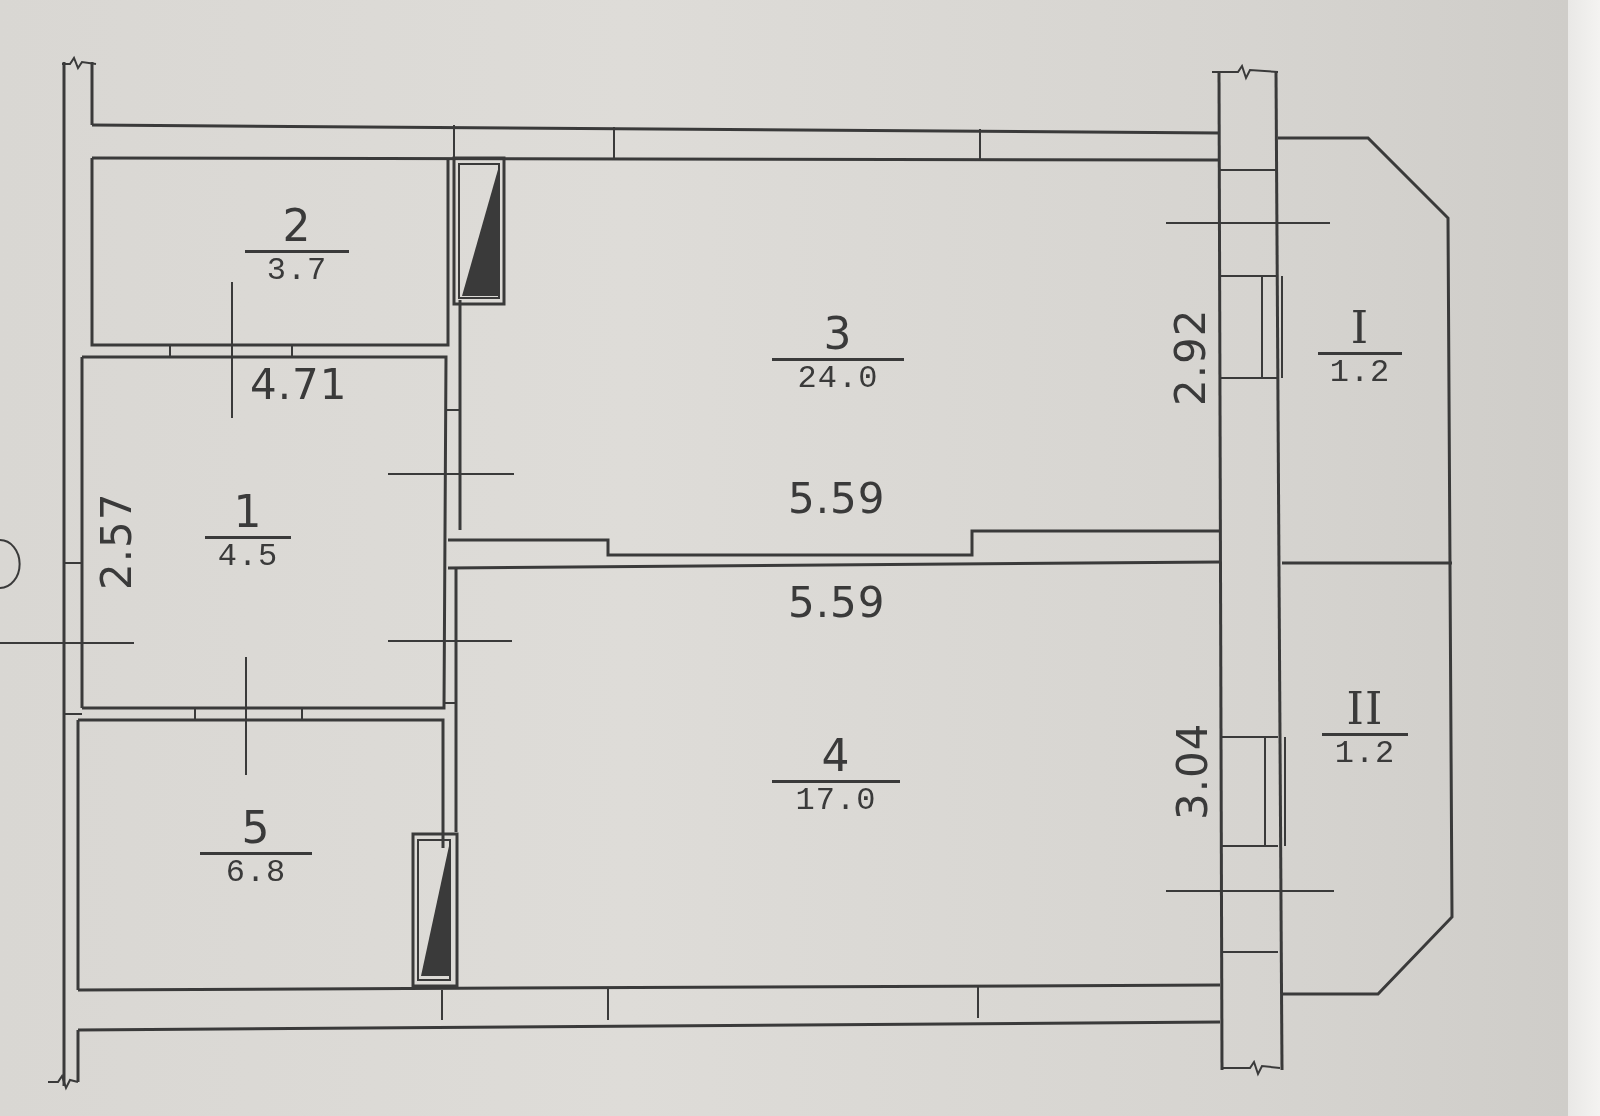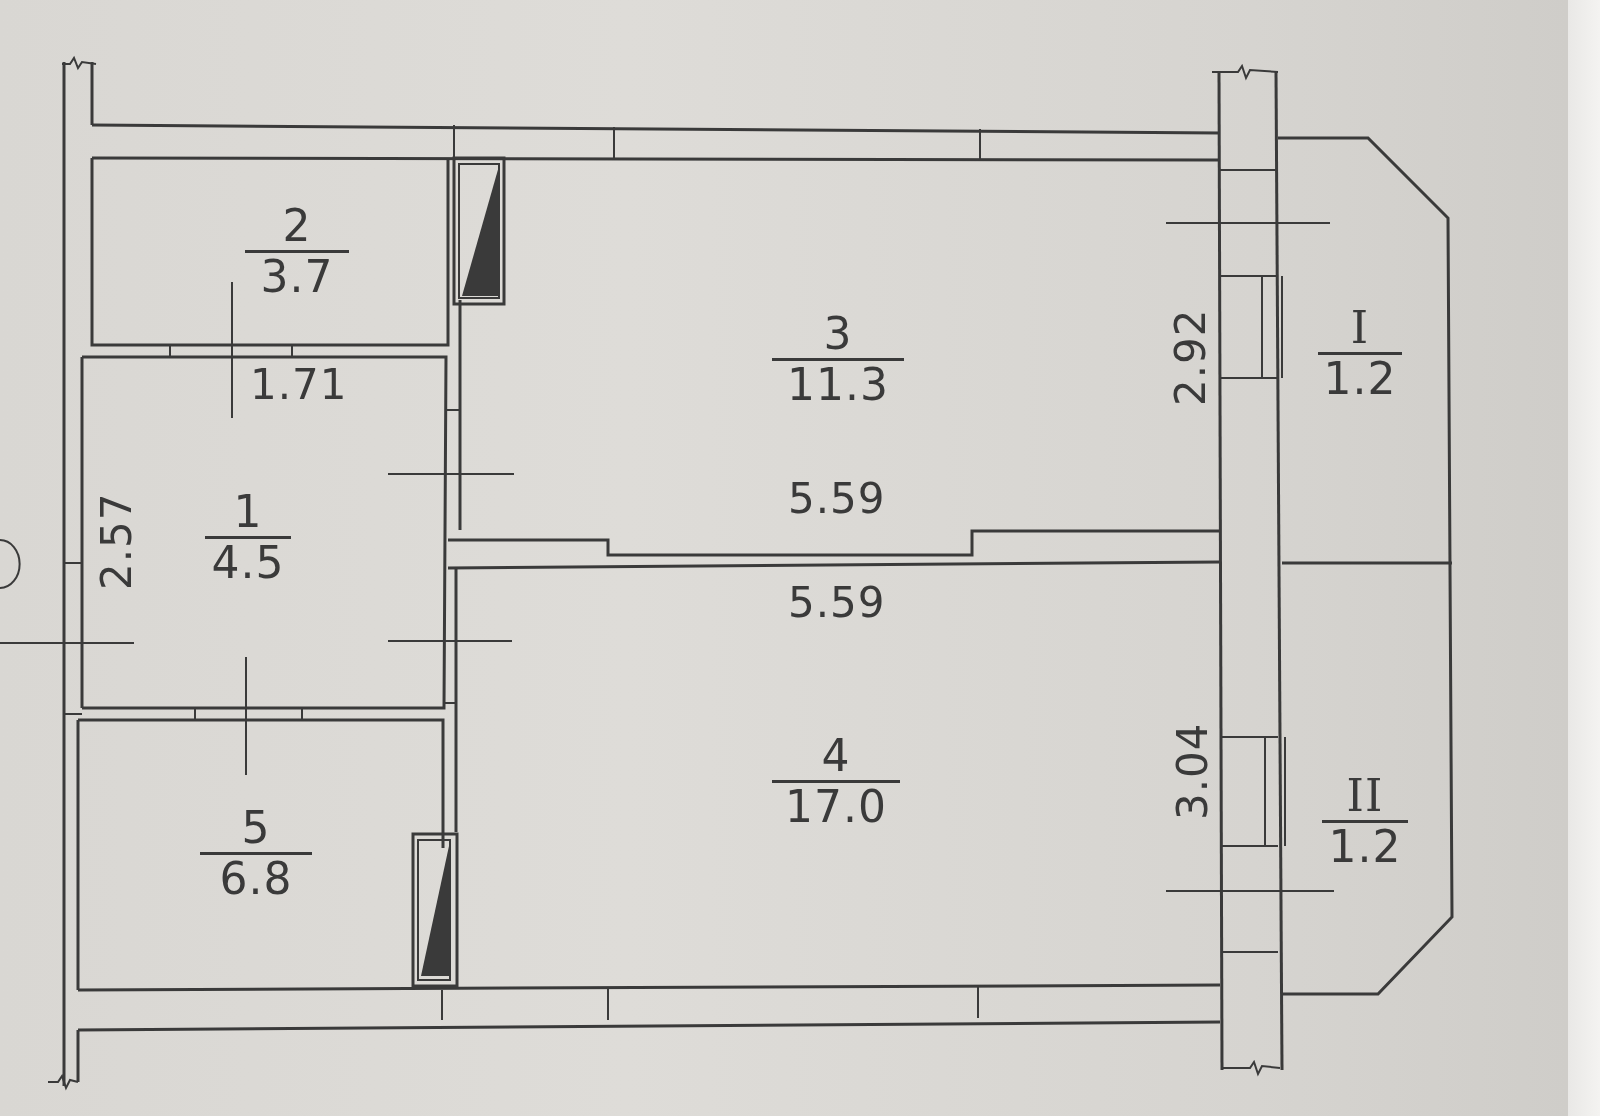--- a/index.html
+++ b/index.html
@@ -17,21 +17,21 @@
       background: linear-gradient(90deg, #e9e8e6, #f4f3f1);
     }
     svg.plan { position: absolute; left: 0; top: 0; }
     .lbl {
       position: absolute; text-align: center; color: #3a3a3a;
       font-family: "DejaVu Sans", sans-serif; font-weight: normal;
       line-height: 1;
     }
     .lbl .num { display: block; font-size: 44px; letter-spacing: 1px; }
     .lbl .bar { display: block; height: 3px; background: #3a3a3a; margin: 2px auto 2px; }
-    .lbl .area { display: block; font-size: 44px; letter-spacing: 1px; }
+    .lbl .area { display: block; font-size: 32px; letter-spacing: 1px; font-family: Liberation Mono, monospace; }
     .dim {
       position: absolute; color: #3a3a3a; font-size: 42px; letter-spacing: 1px;
       font-family: "DejaVu Sans", sans-serif; line-height: 1; white-space: nowrap;
     }
     .dim.vert { transform-origin: left top; transform: rotate(-90deg); }
   </style>
 </head>
 <body>
 
 <div class="paper"></div>
@@ -136,39 +136,39 @@
 
 <div class="lbl" style="left:200px; top:806px; width:112px;">
   <span class="num">5</span>
   <span class="bar" style="width:112px;"></span>
   <span class="area">6.8</span>
 </div>
 
 <div class="lbl" style="left:772px; top:312px; width:132px;">
   <span class="num">3</span>
   <span class="bar" style="width:132px;"></span>
-  <span class="area">11.3</span>
+  <span class="area">24.0</span>
 </div>
 
 <div class="lbl" style="left:772px; top:734px; width:128px;">
   <span class="num">4</span>
   <span class="bar" style="width:128px;"></span>
   <span class="area">17.0</span>
 </div>
 
 <div class="lbl" style="left:1318px; top:306px; width:84px;">
   <span class="num" style="font-family:'DejaVu Serif', serif;">I</span>
   <span class="bar" style="width:84px;"></span>
   <span class="area">1.2</span>
 </div>
 
-<div class="lbl" style="left:1322px; top:774px; width:86px;text-align:center;">
+<div class="lbl" style="left:1322px; top:687px; width:86px;text-align:center;">
   <span class="num" style="font-family:'DejaVu Serif', serif;">II</span>
   <span class="bar" style="width:86px;"></span>
   <span class="area">1.2</span>
 </div>
 
-<div class="dim" style="left:250px; top:364px;">1.71</div>
+<div class="dim" style="left:250px; top:364px;">4.71</div>
 <div class="dim vert" style="left:96px; top:590px;">2.57</div>
 <div class="dim" style="left:788px; top:478px;">5.59</div>
 <div class="dim" style="left:788px; top:582px;">5.59</div>
 <div class="dim vert" style="left:1170px; top:406px;">2.92</div>
 <div class="dim vert" style="left:1172px; top:820px;">3.04</div>
 
 </body></html>

